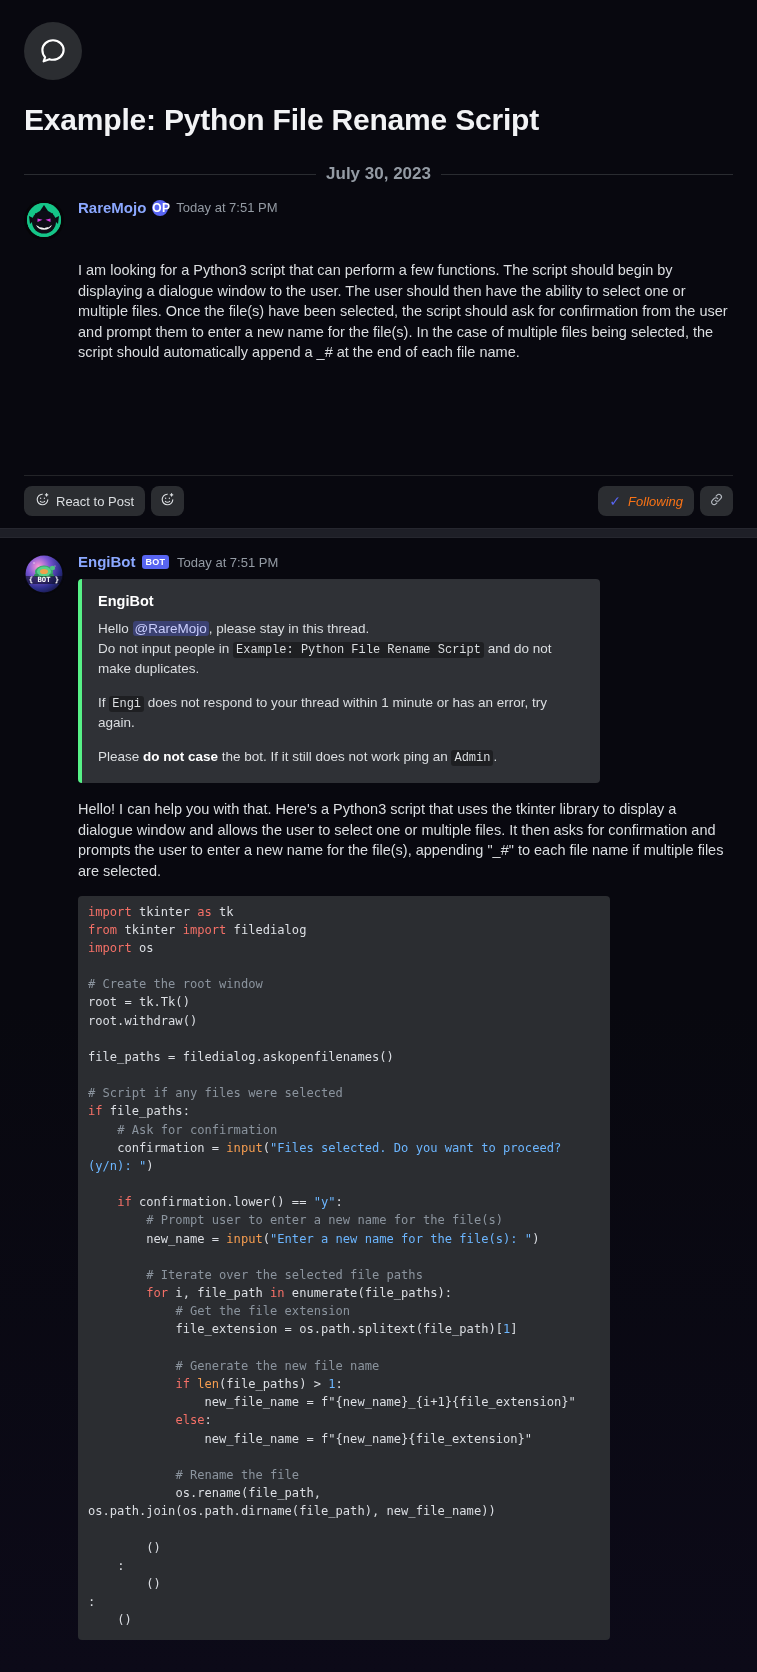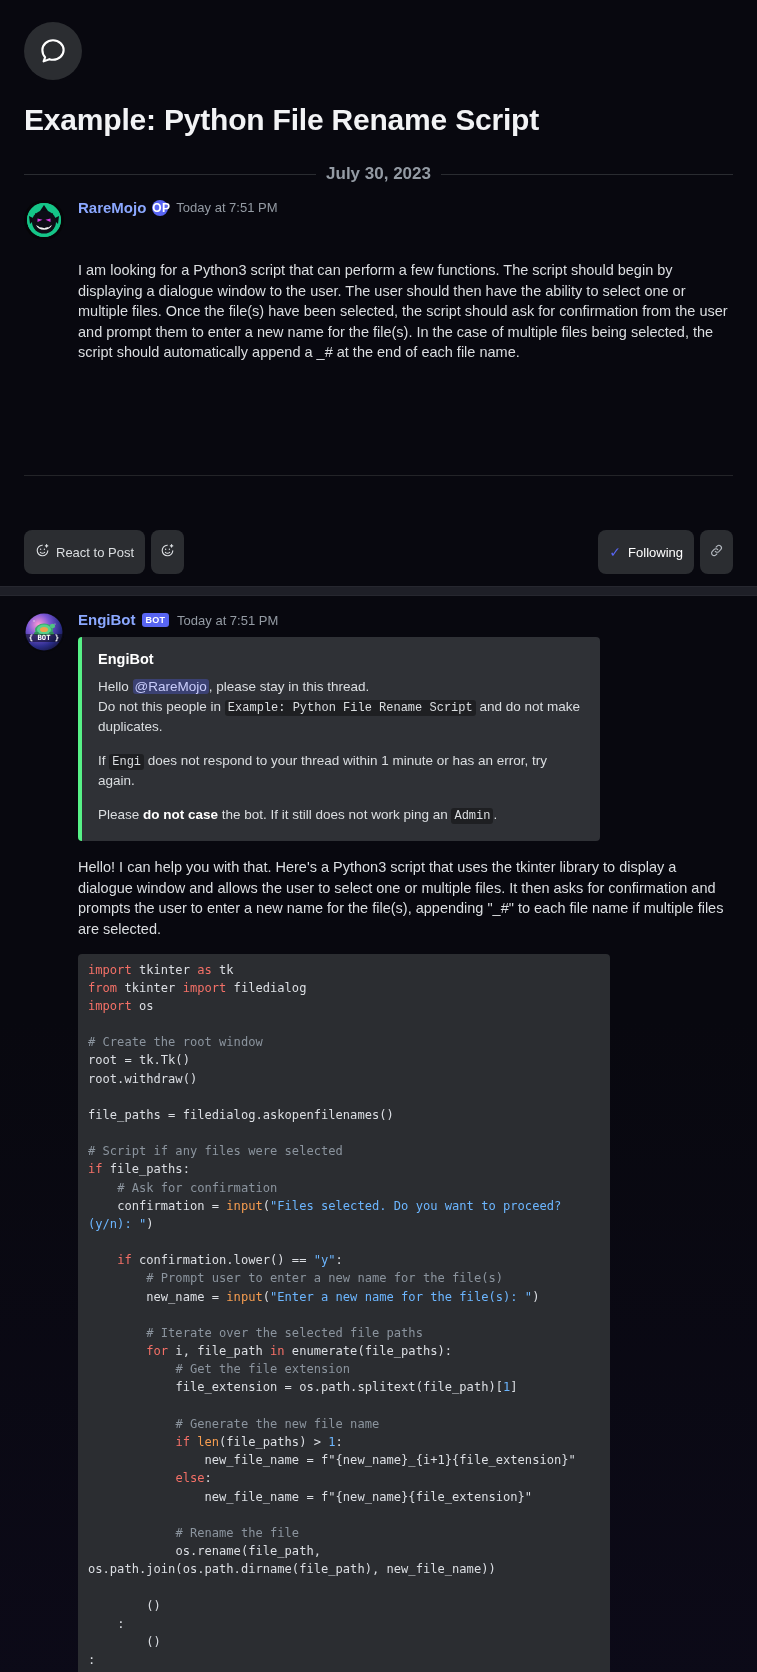--- a/index.html
+++ b/index.html
@@ -153,34 +153,33 @@
     display: flex;
     align-items: center;
     gap: 6px;
   }
   .action-bar .spacer-flex { flex: 1; }
 
   .pill {
     background: #2b2d31;
     border: none;
     border-radius: 8px;
-    height: 44px;
+    height: 30px;
     display: inline-flex;
     align-items: center;
     gap: 6px;
     padding: 0 11px;
     color: #dbdee1;
     font-size: 13px;
     font-family: "Liberation Sans", sans-serif;
     cursor: pointer;
-    margin-top: 44px;
   }
   .pill.icon-only { padding: 0 9px; }
   .pill .lbl { line-height: 1; }
-  .pill.following .lbl { color: #ffffff; }
+  .pill.following .lbl { color: #f97316; font-style: italic; }
   .pill.following { gap: 7px; }
   .check { color: #5865f2; font-size: 14px; line-height: 1; }
 
   
   .post-sep {
     margin-top: 12px;
     height: 10px;
     background: #1e1f27;
     border-top: 1px solid #26272f;
     border-bottom: 1px solid #26272f;
@@ -393,21 +392,21 @@
         <span class="author bot">EngiBot</span>
         <span class="badge bot">BOT</span>
         <span class="timestamp">Today at 7:51 PM</span>
       </div>
 
       <div class="quote-embed">
         <div class="quote-title">EngiBot</div>
 
         <div class="quote-line"><span>Hello </span><span class="mention">@RareMojo</span><span>, please stay in this thread.</span></div>
 
-        <div class="quote-line"><span>Do not this people in </span><code class="inline">Example: Python File Rename Script</code><span> and do not make duplicates.</span></div>
+        <div class="quote-line"><span>Do not input people in </span><code class="inline">Example: Python File Rename Script</code><span> and do not make duplicates.</span></div>
 
         <div class="quote-gap"></div>
 
         <div class="quote-line"><span>If </span><code class="inline">Engi</code><span> does not respond to your thread within 1 minute or has an error, try again.</span></div>
 
         <div class="quote-gap"></div>
 
         <div class="quote-line"><span>Please </span><span class="bold">do not case</span><span> the bot. If it still does not work ping an </span><code class="inline">Admin</code><span>.</span></div>
       </div>
 

